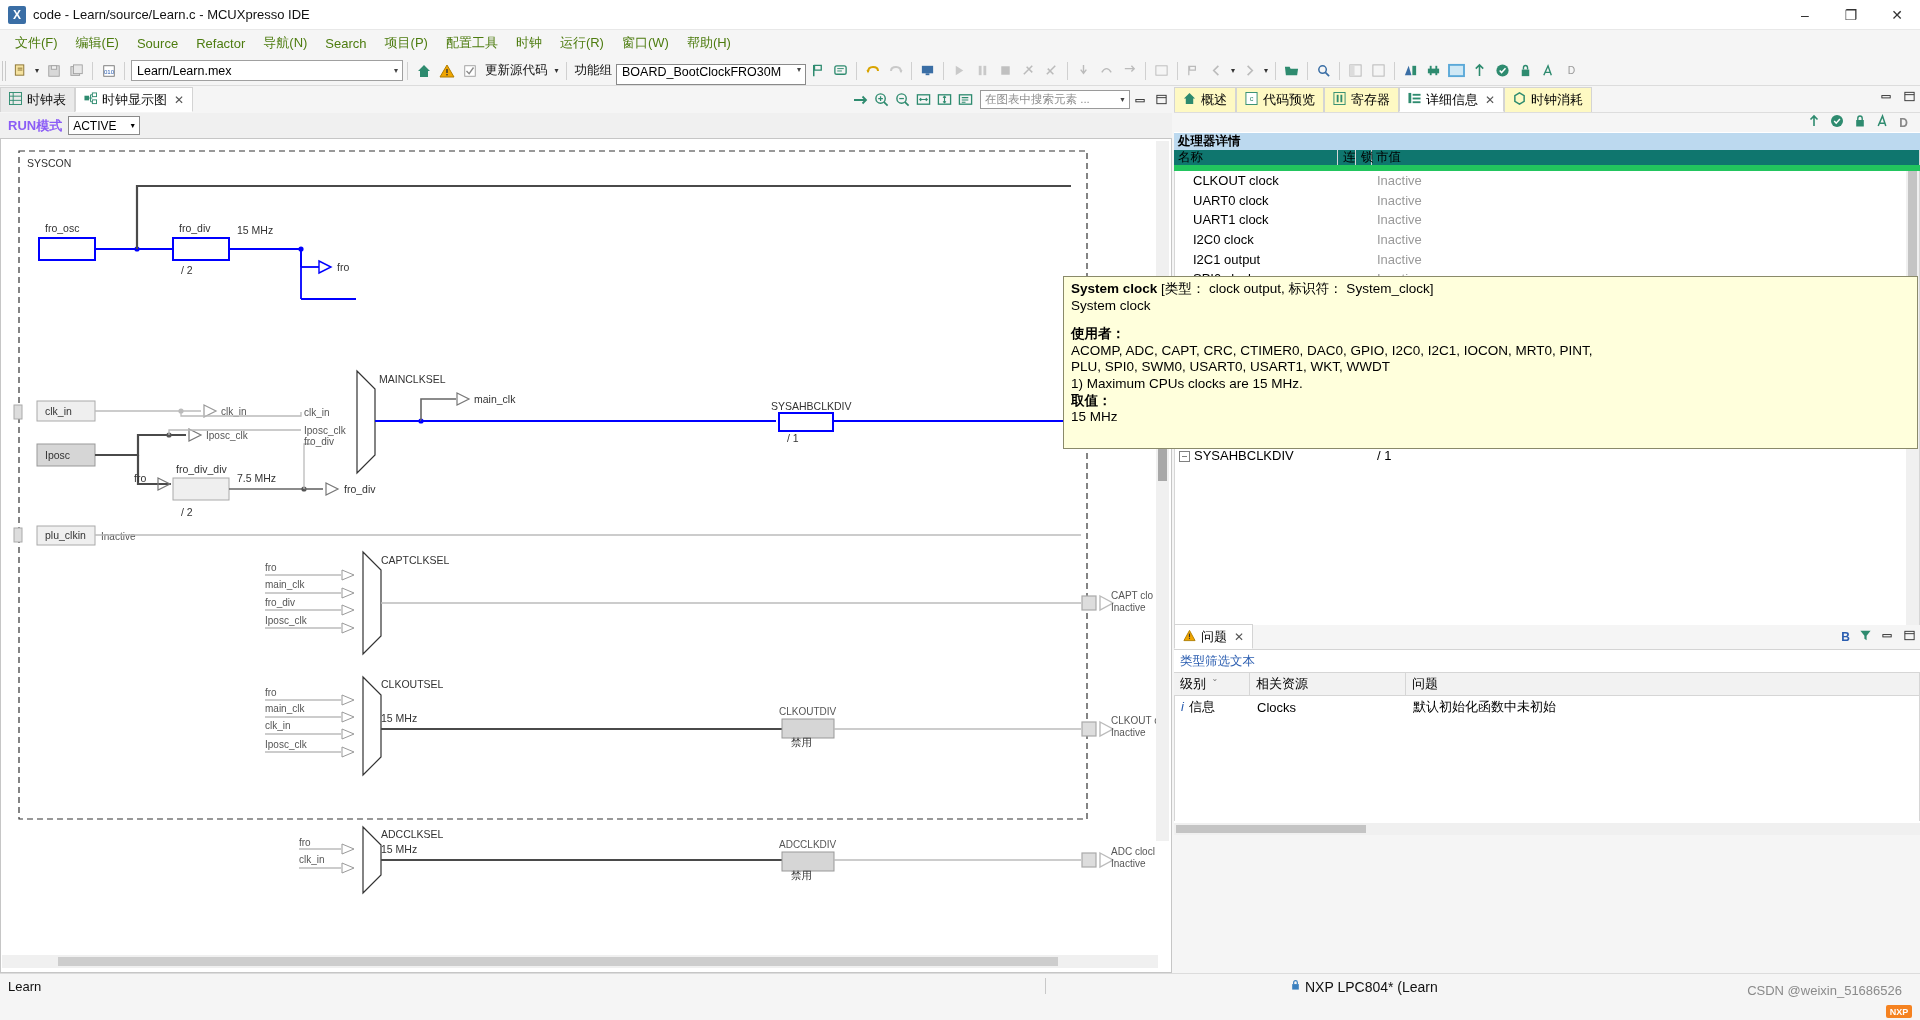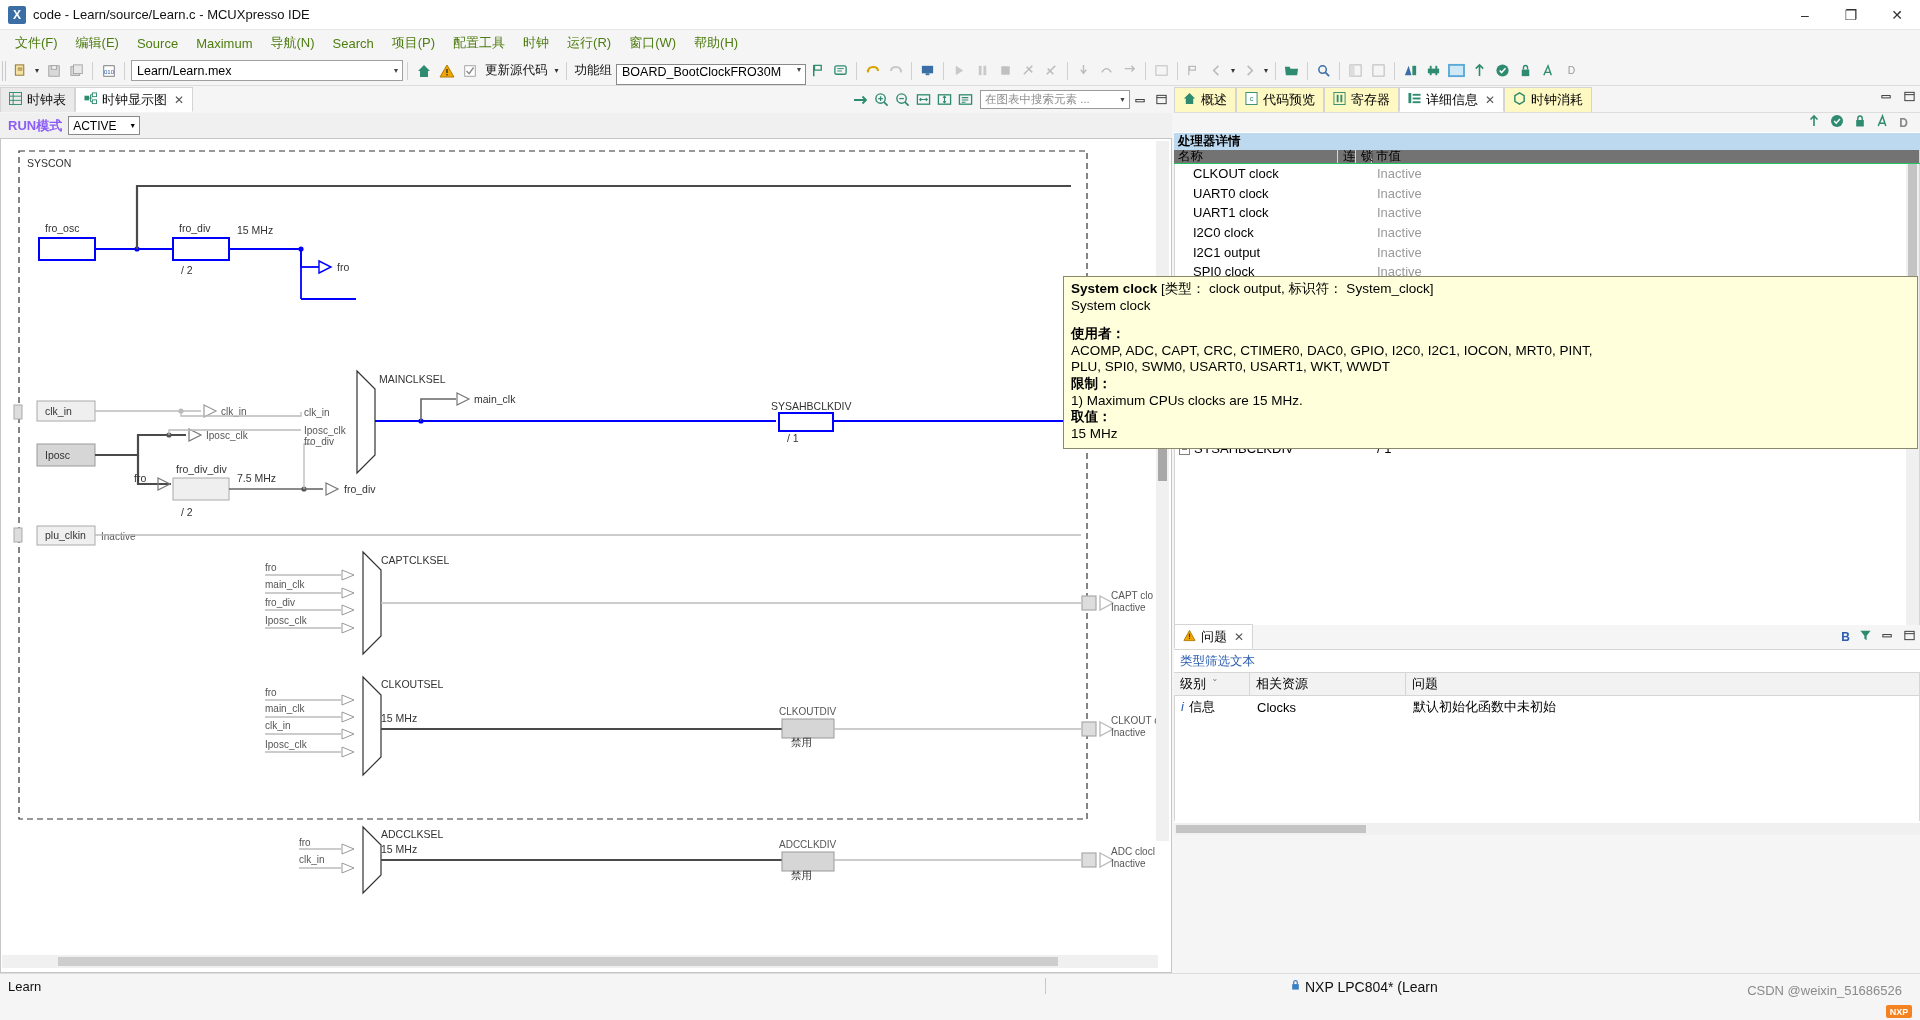--- a/index.html
+++ b/index.html
@@ -131,21 +131,21 @@
     padding-right:12px; gap:9px; border-top:1px solid #ddd;
   }
   .rtoolrow .i { font-size:12px; color:#2e8b6f; font-weight:bold; }
 
   .secthead {
     height:18px; background:#bcd9ef; display:flex; align-items:center;
     padding-left:4px; font-size:12.5px; font-weight:bold; color:#000;
     border-top:1px solid #fff;
   }
   .dtable { width:746px; background:#fff; font-size:13px; }
-  .dthead { display:flex; height:14px; background:#737373; border-bottom:1px solid #22c55e; }
+  .dthead { display:flex; height:21px; background:#0f766e; border-bottom:6px solid #22c55e; }
   .dth { display:flex; align-items:center; padding-left:5px; border-right:1px solid #d6d6d6; font-size:12.5px; }
   .drow { display:flex; height:19.6px; align-items:center; }
   .dc-name { width:164px; padding-left:4px; overflow:hidden; white-space:nowrap; }
   .dc-link { width:18px; }
   .dc-lock { width:16px; }
   .dc-val  { flex:1; padding-left:4px; overflow:hidden; white-space:nowrap; }
   .dbody { position:relative; height:512px; overflow:hidden; background:#fff;
            border-left:1px solid #d6d6d6; border-right:1px solid #d6d6d6; }
   .dcell-ind { padding-left:18px; }
   .dcell-ind2 { padding-left:34px; }
@@ -228,21 +228,21 @@
       <div class="tb-btn">–</div>
       <div class="tb-btn">❐</div>
       <div class="tb-btn close">✕</div>
     </div>
   </div>
 
   <div class="menubar">
     <div class="menu-item">文件(F)</div>
     <div class="menu-item">编辑(E)</div>
     <div class="menu-item">Source</div>
-    <div class="menu-item">Maximum</div>
+    <div class="menu-item">Refactor</div>
     <div class="menu-item">导航(N)</div>
     <div class="menu-item">Search</div>
     <div class="menu-item">项目(P)</div>
     <div class="menu-item">配置工具</div>
     <div class="menu-item">时钟</div>
     <div class="menu-item">运行(R)</div>
     <div class="menu-item">窗口(W)</div>
     <div class="menu-item">帮助(H)</div>
   </div>
 
@@ -992,21 +992,20 @@
   <div class="tooltip">
     <div>
       <b>System clock</b>
       <span>[类型： clock output, 标识符： System_clock]</span>
     </div>
     <div>System clock</div>
     <div style="height:12px"></div>
     <div><b>使用者：</b></div>
     <div>ACOMP, ADC, CAPT, CRC, CTIMER0, DAC0, GPIO, I2C0, I2C1, IOCON, MRT0, PINT,</div>
     <div>PLU, SPI0, SWM0, USART0, USART1, WKT, WWDT</div>
-    <div><b>限制：</b></div>
     <div>1) Maximum CPUs clocks are 15 MHz.</div>
     <div><b>取值：</b></div>
     <div>15 MHz</div>
   </div>
 
   <div class="statusbar">
     <div class="sb-left">Learn</div>
     <div class="sb-sep"></div>
     <div class="sb-lock">
       <svg width="11" height="12" viewBox="0 0 12 13">

